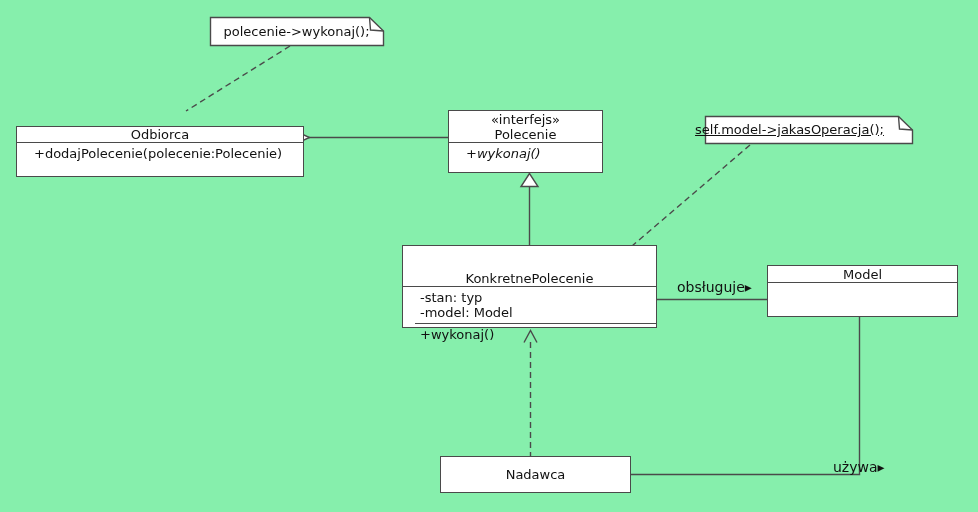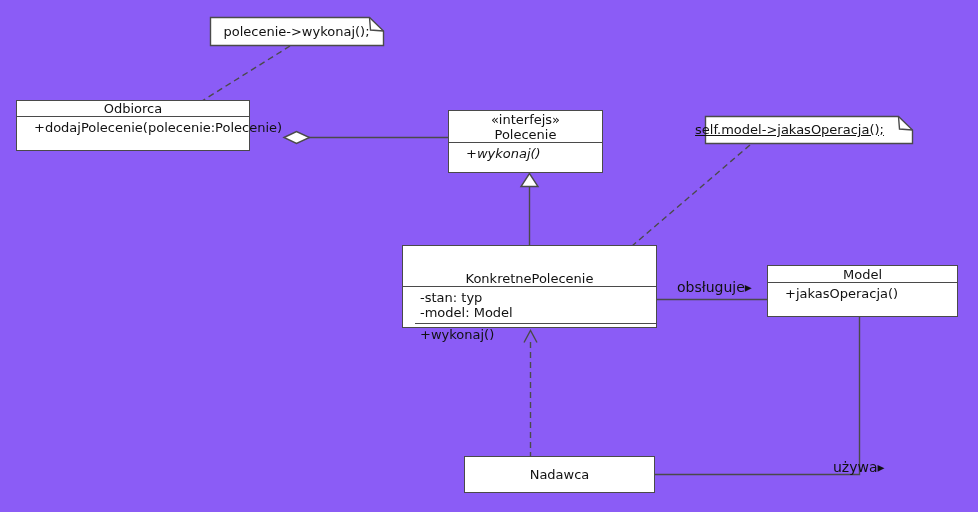--- a/index.html
+++ b/index.html
@@ -1,17 +1,17 @@
 <!DOCTYPE html>
 <html><head>
 <meta charset="utf-8">
 <style>
   html,body{margin:0;padding:0;background:#fff;}
   #canvas{
-    position:relative;width:978px;height:512px;background:#8b5cf6;overflow:hidden;
+    position:relative;width:978px;height:512px;background:#86efac;overflow:hidden;
     font-family:"DejaVu Sans","Liberation Sans",sans-serif;color:#111;
   }
   #wires{position:absolute;left:0;top:0;width:978px;height:512px;}
   .umlbox{
     position:absolute;box-sizing:border-box;background:#fff;
     border:1.4px solid #4a4a4a;font-size:13px;line-height:15px;
   }
   .umlbox .title{
     box-sizing:border-box;border-bottom:1.4px solid #4a4a4a;
     text-align:center;display:flex;flex-direction:column;justify-content:center;
@@ -62,21 +62,21 @@
     <path d="M631,474.5 H859.5 V317" fill="none" stroke="#4a4a4a" stroke-width="1.4"></path>
   </svg>
 
   <div class="notetext" style="left:210px;top:17px;width:173px;height:28px;">
     <span>polecenie-&gt;wykonaj();</span>
   </div>
   <div class="notetext" style="left:686px;top:116px;width:207px;height:27px;text-decoration:underline;">
     <span>self.model-&gt;jakasOperacja();</span>
   </div>
 
-  <div class="umlbox" style="left:16px;top:100px;width:234px;height:51px;">
+  <div class="umlbox" style="left:16px;top:126px;width:288px;height:51px;">
     <div class="title" style="height:16px;">Odbiorca</div>
     <div class="members">
       <div>+dodajPolecenie(polecenie:Polecenie)</div>
     </div>
   </div>
 
   <div class="umlbox" style="left:448px;top:110px;width:155px;height:63px;">
     <div class="title" style="height:32px;">
       <div>«interfejs»</div>
       <div>Polecenie</div>
@@ -92,25 +92,22 @@
       <div>-stan: typ</div>
       <div>-model: Model</div>
     </div>
     <div class="members">
       <div>+wykonaj()</div>
     </div>
   </div>
 
   <div class="umlbox" style="left:767px;top:265px;width:191px;height:52px;">
     <div class="title" style="height:17px;">Model</div>
-    <div class="members">
-      <div>+jakasOperacja()</div>
-    </div>
   </div>
 
-  <div class="umlbox" style="left:464px;top:456px;width:191px;height:37px;">
+  <div class="umlbox" style="left:440px;top:456px;width:191px;height:37px;">
     <div class="title noline" style="height:100%;">Nadawca</div>
   </div>
 
   <div class="assoc-label" style="left:677px;top:279px;">obsługuje▸</div>
   <div class="assoc-label" style="left:833px;top:459px;">używa▸</div>
 
 </div>
 
 </body></html>

